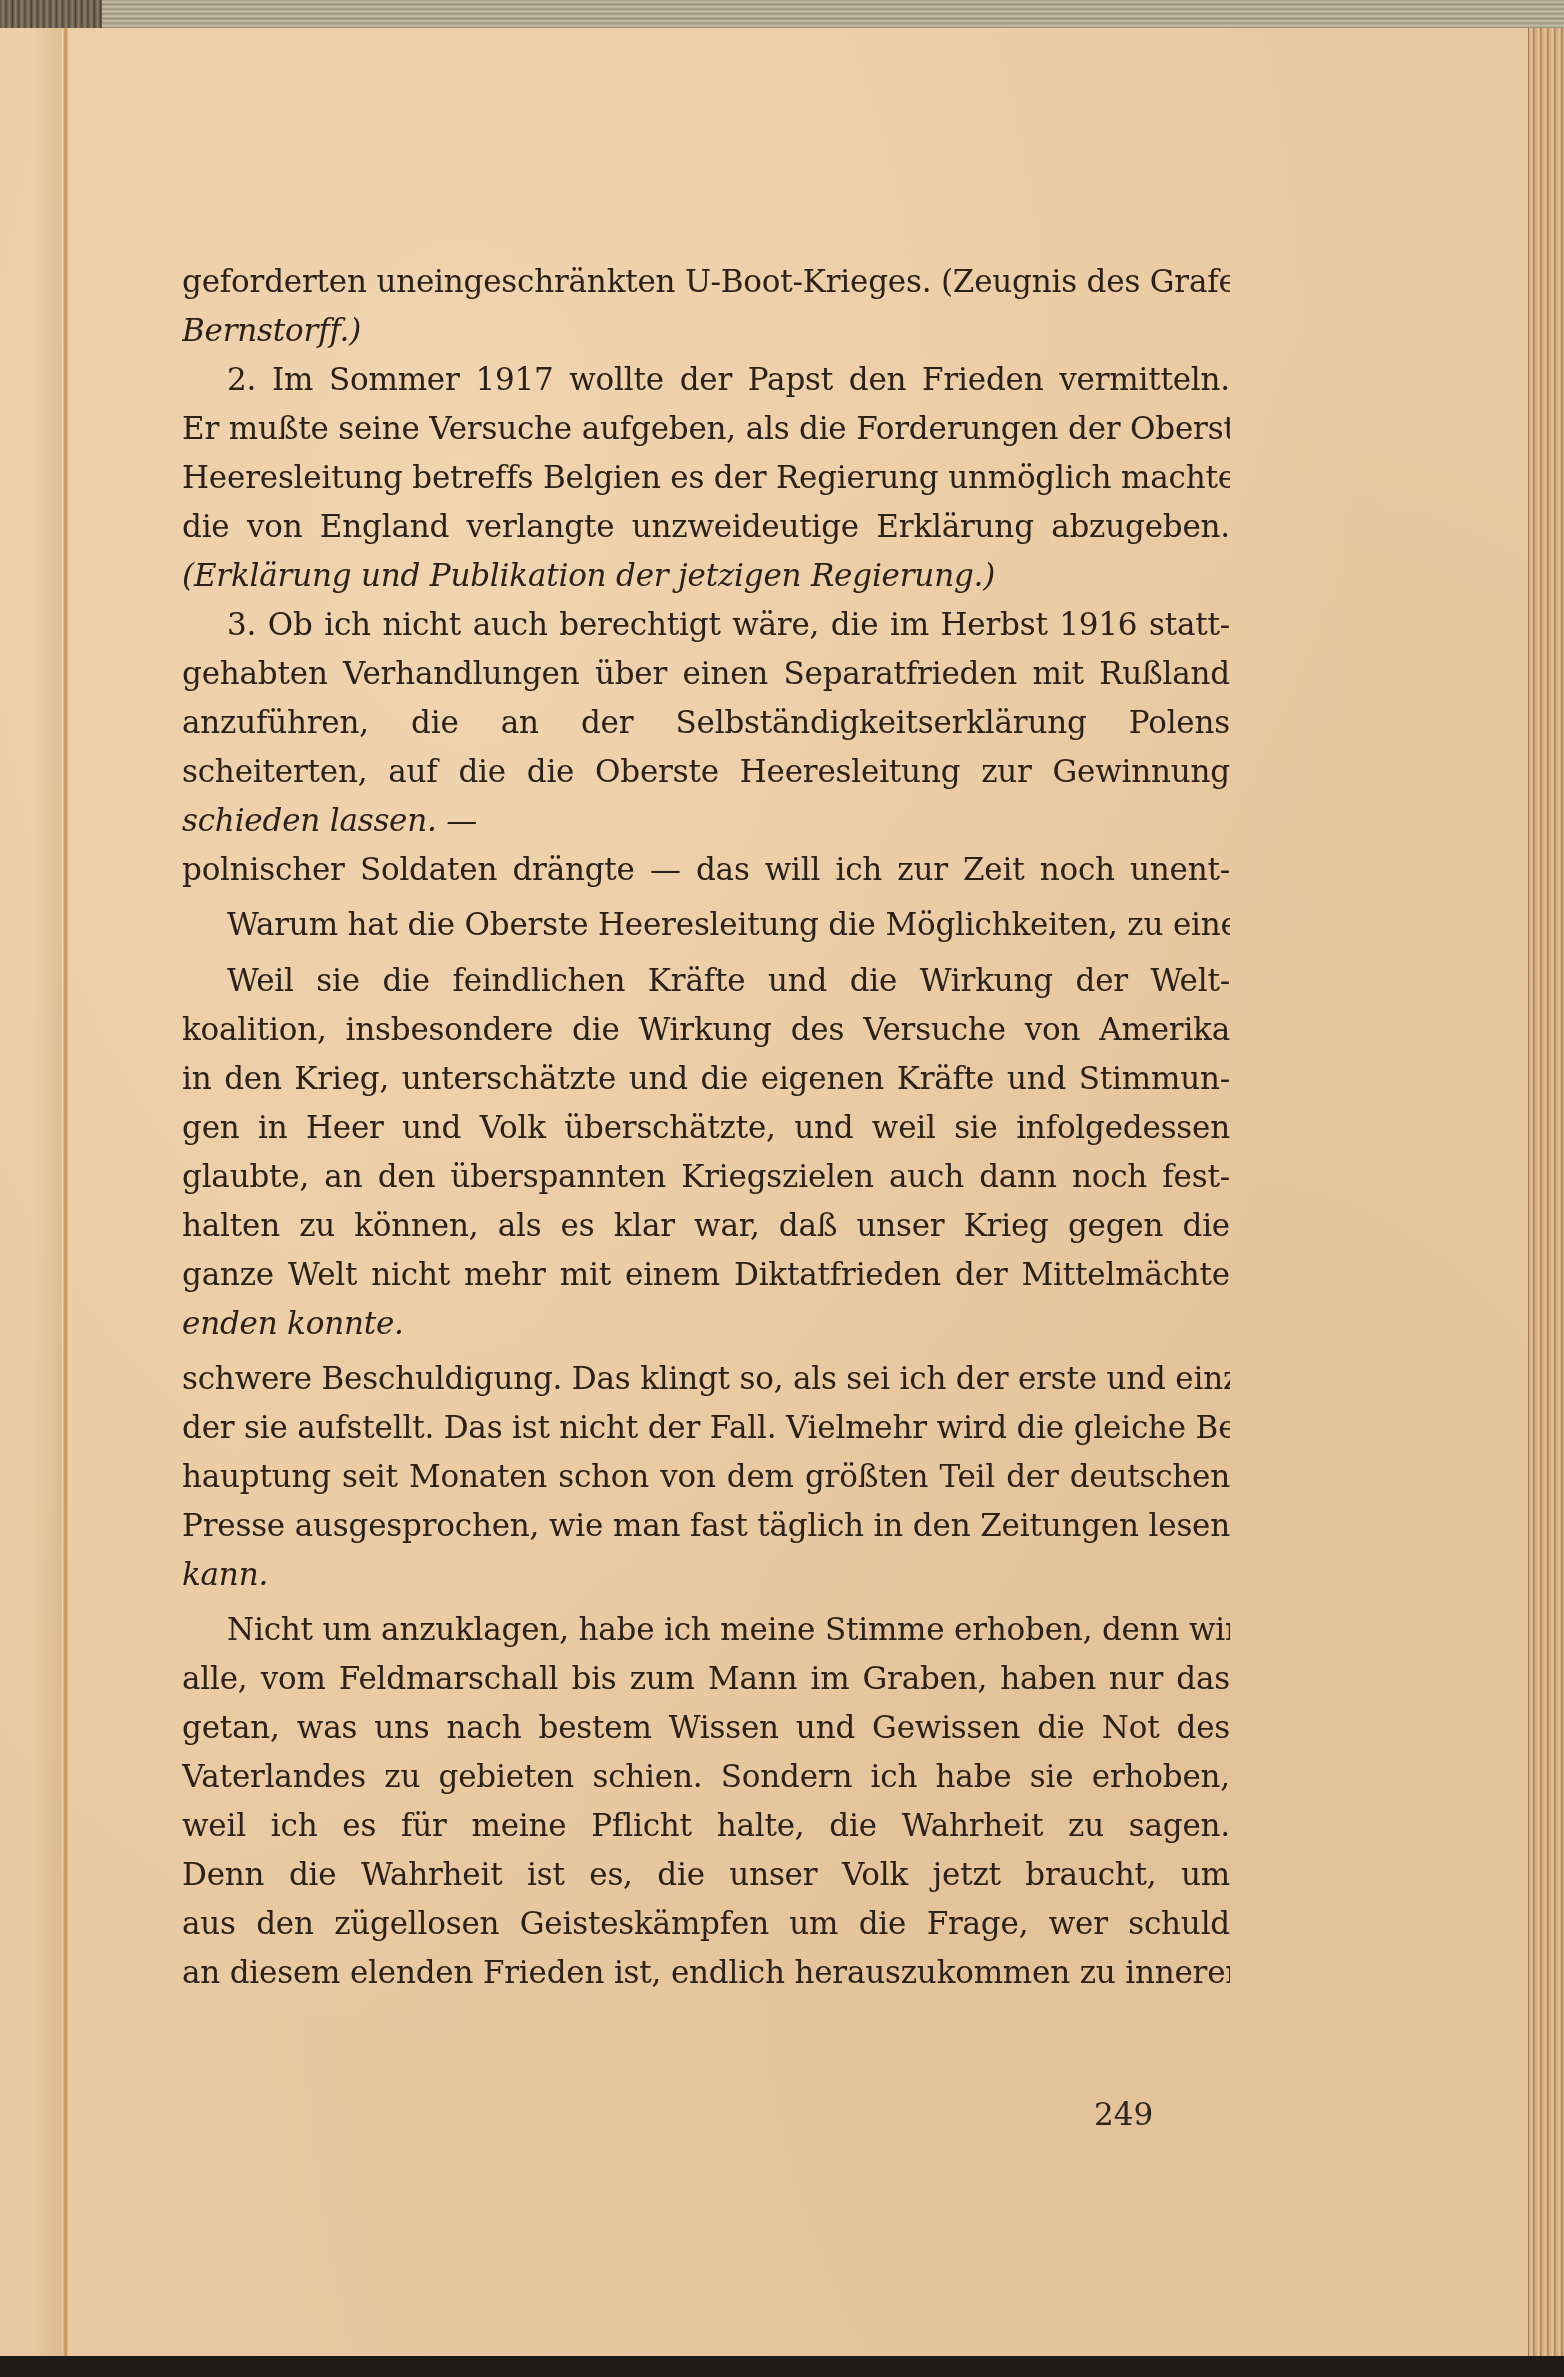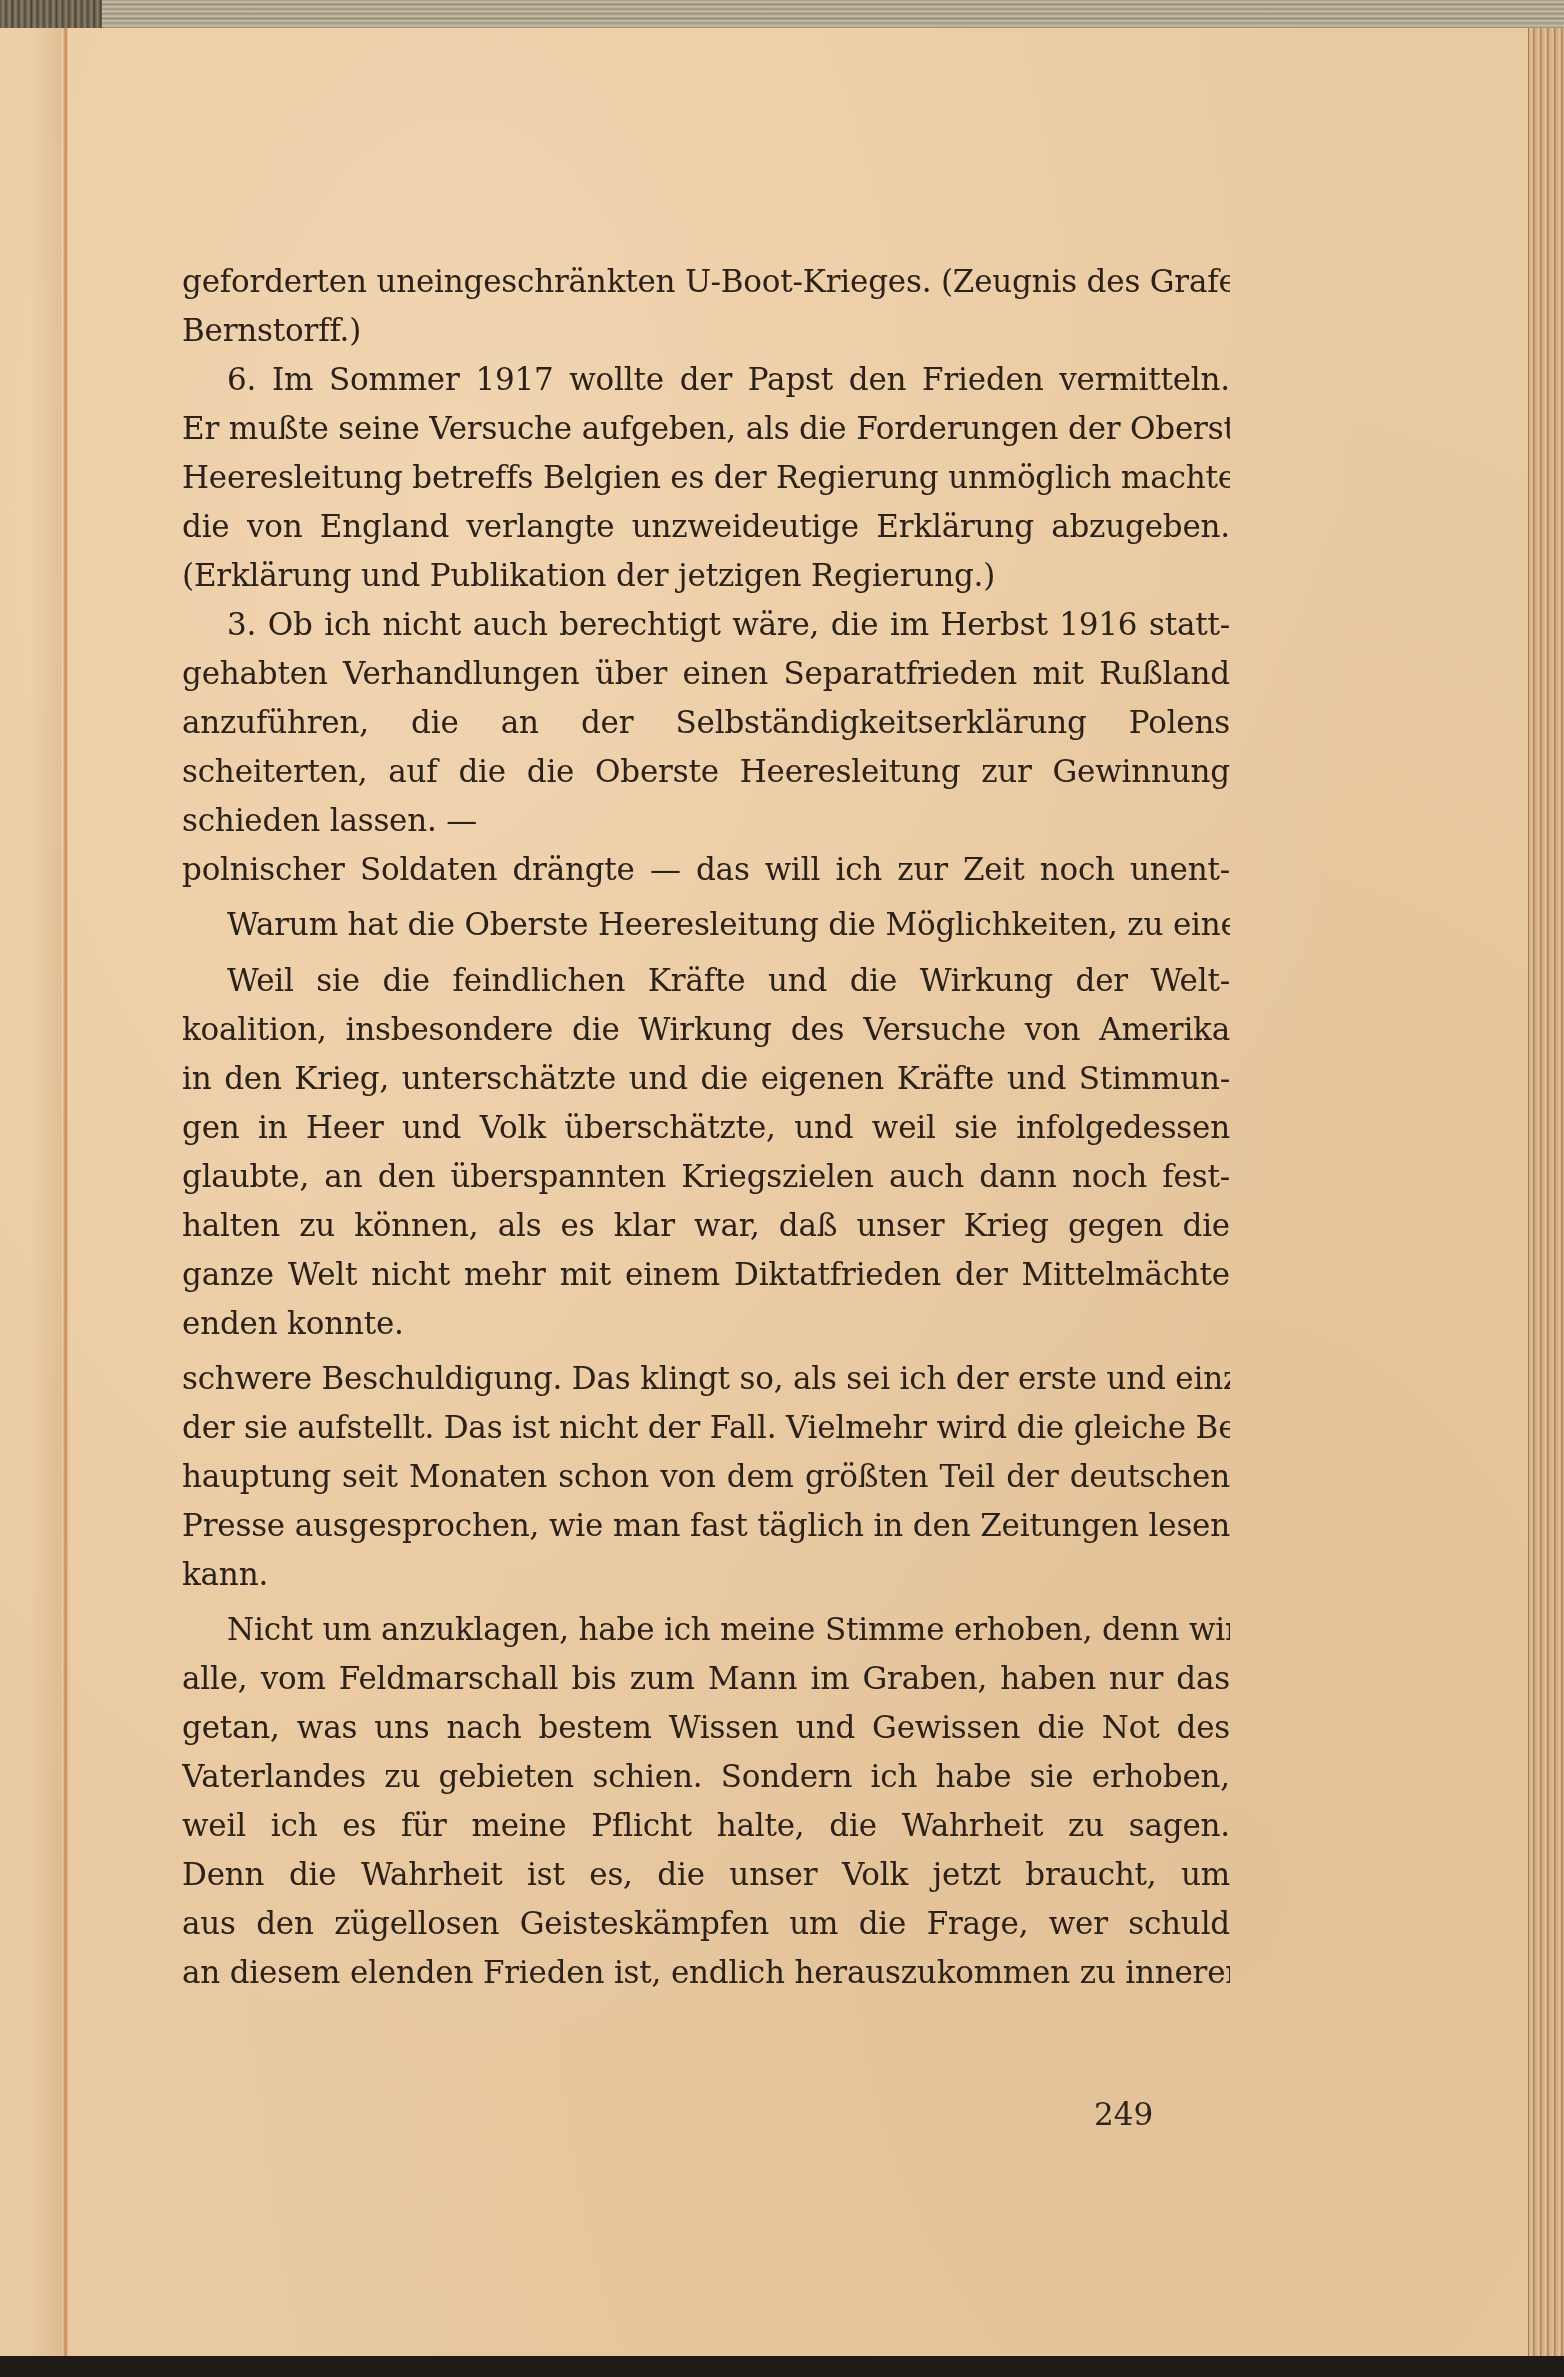--- a/index.html
+++ b/index.html
@@ -46,21 +46,21 @@
     font-family: "DejaVu Serif", serif;
     font-size: 31px;
     line-height: 49px;
     letter-spacing: -0.2px;
   }
   .line {
     display: block; height: 49px; white-space: nowrap;
     text-align: justify; text-align-last: justify;
     overflow: hidden;
   }
-  .line.last { text-align-last: left; }
+  .line.last { text-align-last: left; font-style: italic; }
   .line.indent { padding-left: 45px; }
   .para-gap { display: block; height: 6.3px; }
   .page-number {
     position: absolute; left: 1094px; top: 2096px;
     font-family: "DejaVu Serif", serif; font-size: 31px; color: #2e261d;
   }
 </style>
 </head>
 <body>
 
@@ -74,21 +74,21 @@
 <div class="bottom-band"></div>
 
 <div class="text-block">
 
   <div>
     <span class="line">geforderten uneingeschränkten U-Boot-Krieges. (Zeugnis des Grafen</span>
     <span class="line last">Bernstorff.)</span>
   </div>
 
   <div>
-    <span class="line indent">6. Im Sommer 1917 wollte der Papst den Frieden vermitteln.</span>
+    <span class="line indent">2. Im Sommer 1917 wollte der Papst den Frieden vermitteln.</span>
     <span class="line">Er mußte seine Versuche aufgeben, als die Forderungen der Obersten</span>
     <span class="line">Heeresleitung betreffs Belgien es der Regierung unmöglich machten,</span>
     <span class="line">die von England verlangte unzweideutige Erklärung abzugeben.</span>
     <span class="line last">(Erklärung und Publikation der jetzigen Regierung.)</span>
   </div>
 
   <div>
     <span class="line indent">3. Ob ich nicht auch berechtigt wäre, die im Herbst 1916 statt-</span>
     <span class="line">gehabten Verhandlungen über einen Separatfrieden mit Rußland</span>
     <span class="line">anzuführen, die an der Selbständigkeitserklärung Polens</span>

